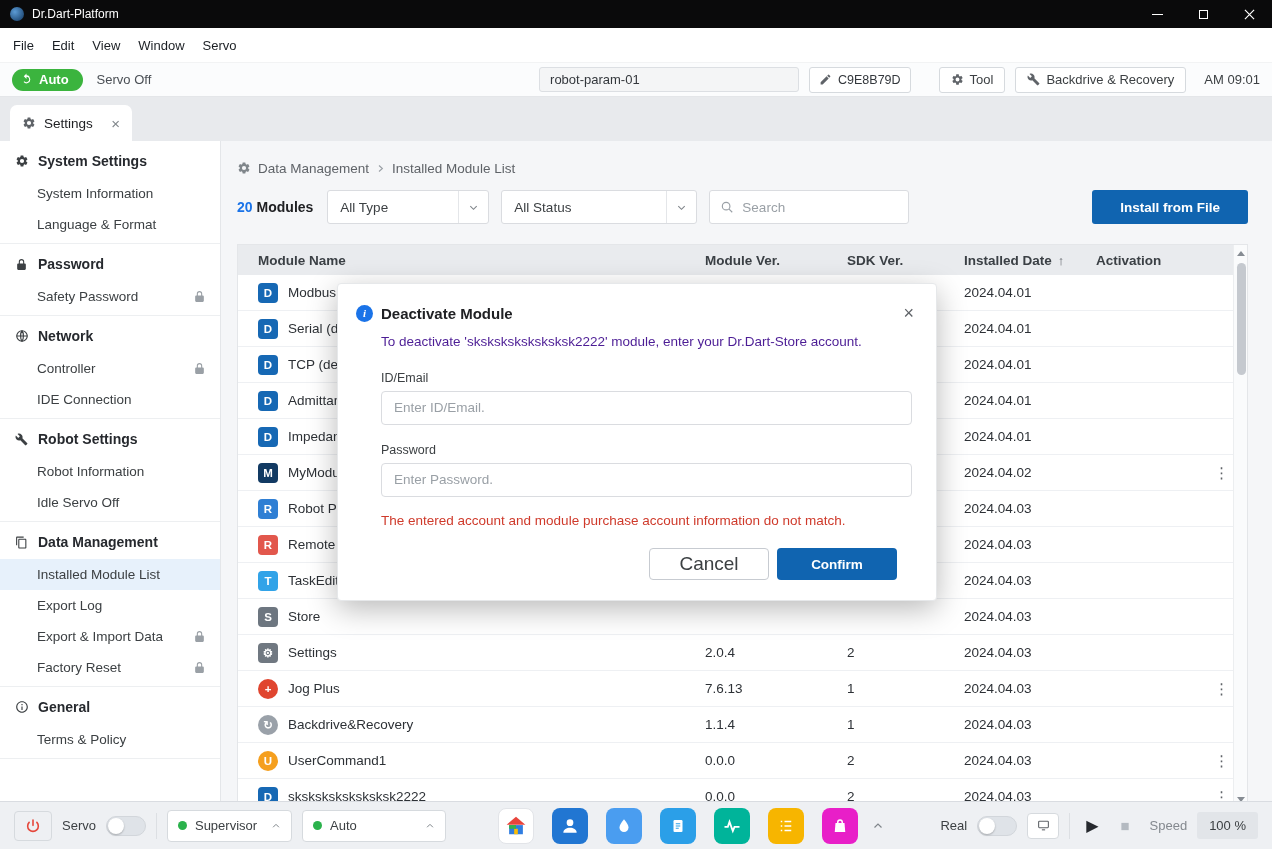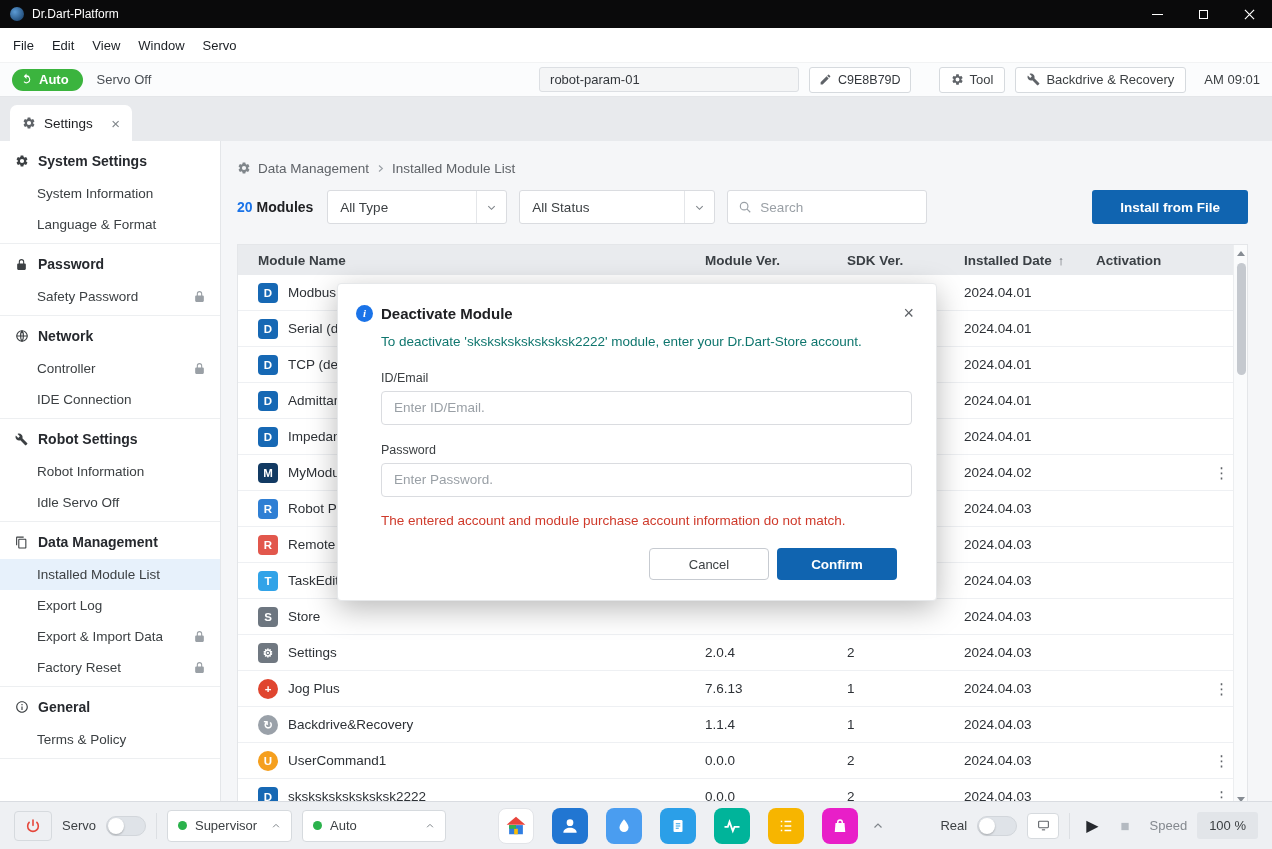--- a/index.html
+++ b/index.html
@@ -47,21 +47,21 @@
 
   .main { flex:1; background:#f5f6f8; position:relative; overflow:hidden; }
   .breadcrumb { display:flex; align-items:center; gap:7px; padding:15px 16px 0; color:#5f6368; font-size:13.5px; height:39px; }
   .bc-current { color:#5f6368; }
   .controls { display:flex; align-items:center; margin:9px 24px 0 16px; height:36px; gap:12px; }
   .count { font-size:14px; white-space:nowrap; }
   .count b { color:#1a73e8; font-weight:bold; }
   .count span.sfx { color:#202124; font-weight:bold; margin-left:4px; }
   .dd { height:34px; background:#fff; border:1px solid #dadce0; border-radius:3px; display:flex; align-items:center; padding:0 0 0 12px; color:#3c4043; font-size:13.5px; }
   .dd .caret { border-left:1px solid #e4e6e9; height:100%; width:30px; display:flex; align-items:center; justify-content:center; margin-left:auto; }
-  .dd-type { width:180px; margin-left:2px; }
+  .dd-type { width:162px; margin-left:2px; }
   .dd-status { width:196px; }
   .searchbox { width:200px; height:34px; background:#fff; border:1px solid #dadce0; border-radius:3px; display:flex; align-items:center; padding:0 10px; gap:8px; }
   .searchbox input { border:none; outline:none; flex:1; font-size:13.5px; color:#3c4043; font-family:"Liberation Sans",sans-serif; background:transparent; min-width:0; }
   .searchbox input::placeholder { color:#9aa0a6; }
   .btn-primary { margin-left:auto; height:34px; background:#1064b0; color:#fff; border:none; border-radius:3px; font-weight:bold; font-size:13.5px; padding:0 28px; font-family:"Liberation Sans",sans-serif; }
 
   
   .table { position:absolute; left:16px; right:24px; top:103px; bottom:2px; background:#0f172a; border:1px solid #e4e6e9; overflow:hidden; }
   .tgrid { display:grid; grid-template-columns:459px 142px 117px 132px 114px 1fr; align-items:center; }
   .thead { height:30px; background:#e9ebee; margin-right:14px; }
@@ -81,27 +81,27 @@
   .tri-down { width:0; height:0; border-left:4px solid transparent; border-right:4px solid transparent; border-top:5px solid #868c93; }
   .vthumb { position:absolute; left:2.5px; top:18px; width:9px; height:112px; border-radius:5px; background:#c5c9cf; }
 
   
   .modal { position:absolute; left:337px; top:283px; width:600px; background:#fff; border-radius:4px; box-shadow:0 8px 30px rgba(0,0,0,.28); border:1px solid #e6e8ea; z-index:60; padding:16px 0 16px 0; }
   .modal-head { display:flex; align-items:center; padding:2px 16px 0 18px; gap:8px; }
   .info-ico { width:17px; height:17px; border-radius:50%; background:#1a73e8; color:#fff; font-size:11px; font-weight:bold; font-style:italic; display:flex; align-items:center; justify-content:center; flex:none; font-family:"Liberation Serif",serif; }
   .modal-title { font-size:15px; font-weight:bold; color:#202124; }
   .modal-close { margin-left:auto; color:#5f6368; font-size:18px; line-height:1; padding:2px 6px; }
   .modal-content { margin:8px 24px 0 43px; }
-  .modal-desc { font-size:13.5px; color:#0f766e; line-height:1.55; }
+  .modal-desc { font-size:13.5px; color:#4c1d95; line-height:1.55; }
   .fld-label { margin-top:18px; font-size:12.5px; color:#3c4043; }
   .fld-input { margin-top:6px; width:100%; height:34px; border:1px solid #dadce0; border-radius:4px; padding:0 12px; font-size:13.5px; color:#3c4043; font-family:"Liberation Sans",sans-serif; outline:none; }
   .fld-input::placeholder { color:#9aa0a6; }
   .modal-error { margin-top:14px; color:#cf3a2b; font-size:13.5px; line-height:1.45; max-width:500px; }
   .modal-footer { display:flex; justify-content:flex-end; gap:8px; margin:18px 15px 4px 0; }
-  .btn-cancel { width:120px; height:32px; background:#fff; border:1px solid #c7cbd1; border-radius:4px; color:#3c4043; font-size:13px; font-family:"Liberation Sans",sans-serif; }
+  .btn-cancel { width:120px; height:32px; background:#fff; border:1px solid #c7cbd1; border-radius:4px; color:#3c4043; font-size:19px; font-family:"Liberation Sans",sans-serif; }
   .btn-confirm { width:120px; height:32px; background:#1064b0; border:none; border-radius:4px; color:#fff; font-weight:bold; font-size:13.5px; font-family:"Liberation Sans",sans-serif; }
 
   
   .statusbar { position:absolute; left:0; bottom:0; width:100%; height:48px; background:#eef0f3; border-top:1px solid #d9dce1; display:flex; align-items:center; padding:0 14px; gap:10px; }
   .power-box { width:38px; height:30px; border:1px solid #d6dade; border-radius:4px; display:flex; align-items:center; justify-content:center; background:transparent; }
   .sb-label { color:#3c4043; font-size:13px; }
   .toggle { width:40px; height:20px; border-radius:10px; background:#dfe3e8; border:1px solid #d2d6db; position:relative; flex:none; }
   .knob { position:absolute; left:1px; top:1px; width:16px; height:16px; border-radius:50%; background:#fff; box-shadow:0 1px 2px rgba(0,0,0,.25); }
   .vdiv { width:1px; height:26px; background:#dcdfe3; }
   .sb-dd { height:32px; background:#fff; border:1px solid #d6dade; border-radius:4px; display:flex; align-items:center; gap:8px; padding:0 10px; color:#3c4043; font-size:13px; }

